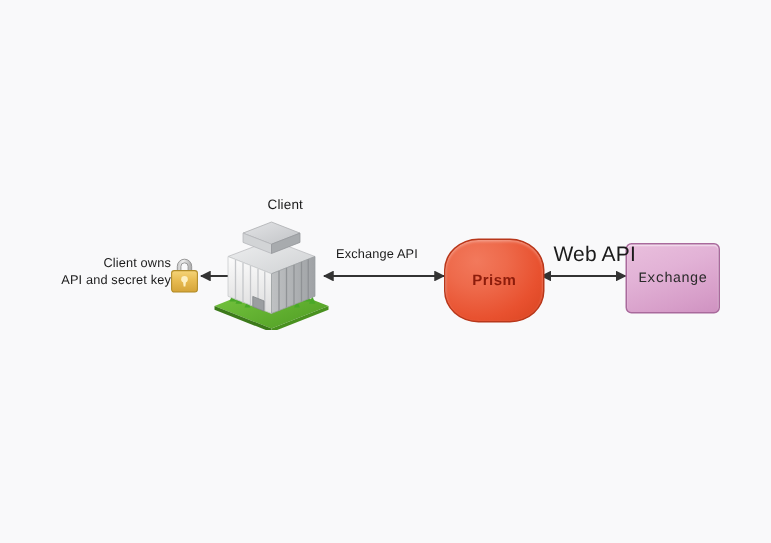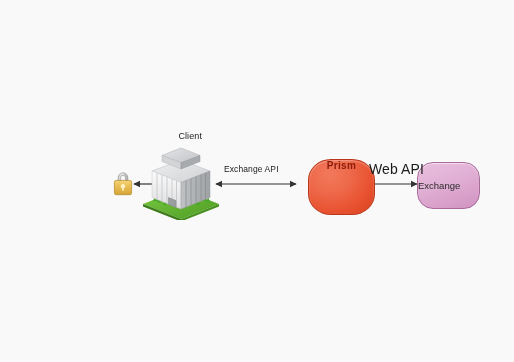--- a/index.html
+++ b/index.html
@@ -76,51 +76,53 @@
   
   #client-building {
     left: 140px;
     top: 142px;
     width: 82px;
     height: 78px;
   }
 
   
   #prism-node {
-    left: 308px;
+    left: 296px;
     top: 159px;
     width: 65px;
     height: 54px;
     border-radius: 23px / 21px;
     background: radial-gradient(ellipse at 32% 26%, #f2795c 0%, #ee6a4b 32%, #e8512f 68%, #d8431f 100%);
     border: 1px solid #b8371a;
     box-shadow: inset 0 1px 2px rgba(255,255,255,0.38);
     display: flex;
+    align-items: center;
     justify-content: center;
   }
   #prism-label {
     font-size: 10px;
     font-weight: bold;
     color: #8c1c0b;
     letter-spacing: 0.3px;
   }
 
   
   #exchange-node {
     left: 417px;
     top: 162px;
     width: 61px;
     height: 45px;
-    border-radius: 16px;
+    border-radius: 4px;
     background: linear-gradient(160deg, #e9bfdd 0%, #e2b2d6 38%, #d79ec9 78%, #cf92c1 100%);
     border: 1px solid #a96a9c;
     box-shadow: inset 0 1px 1px rgba(255,255,255,0.55);
     display: flex;
     align-items: center;
-    justify-content: flex-start;
+    justify-content: center;
+    font-family: Liberation Mono, monospace;
   }
   #exchange-label {
     font-size: 9.5px;
     color: #2a2a2a;
   }
 </style>
 </head>
 <body>
 
 <svg id="canvas" viewBox="0 0 514 362" width="514" height="362" xmlns="http://www.w3.org/2000/svg">
@@ -252,17 +254,19 @@
   <span id="prism-label">Prism</span>
 </div>
 
 <div class="node" id="exchange-node">
   <span id="exchange-label">Exchange</span>
 </div>
 
 <div class="label" id="client-caption">Client</div>
 
 <div class="label" id="owner-note">
+  <div>Client owns</div>
+  <div>API and secret key</div>
 </div>
 
 <div class="label" id="signature-api-label">Exchange API</div>
 
 <div class="label" id="web-api-label">Web API</div>
 
 </body></html>

